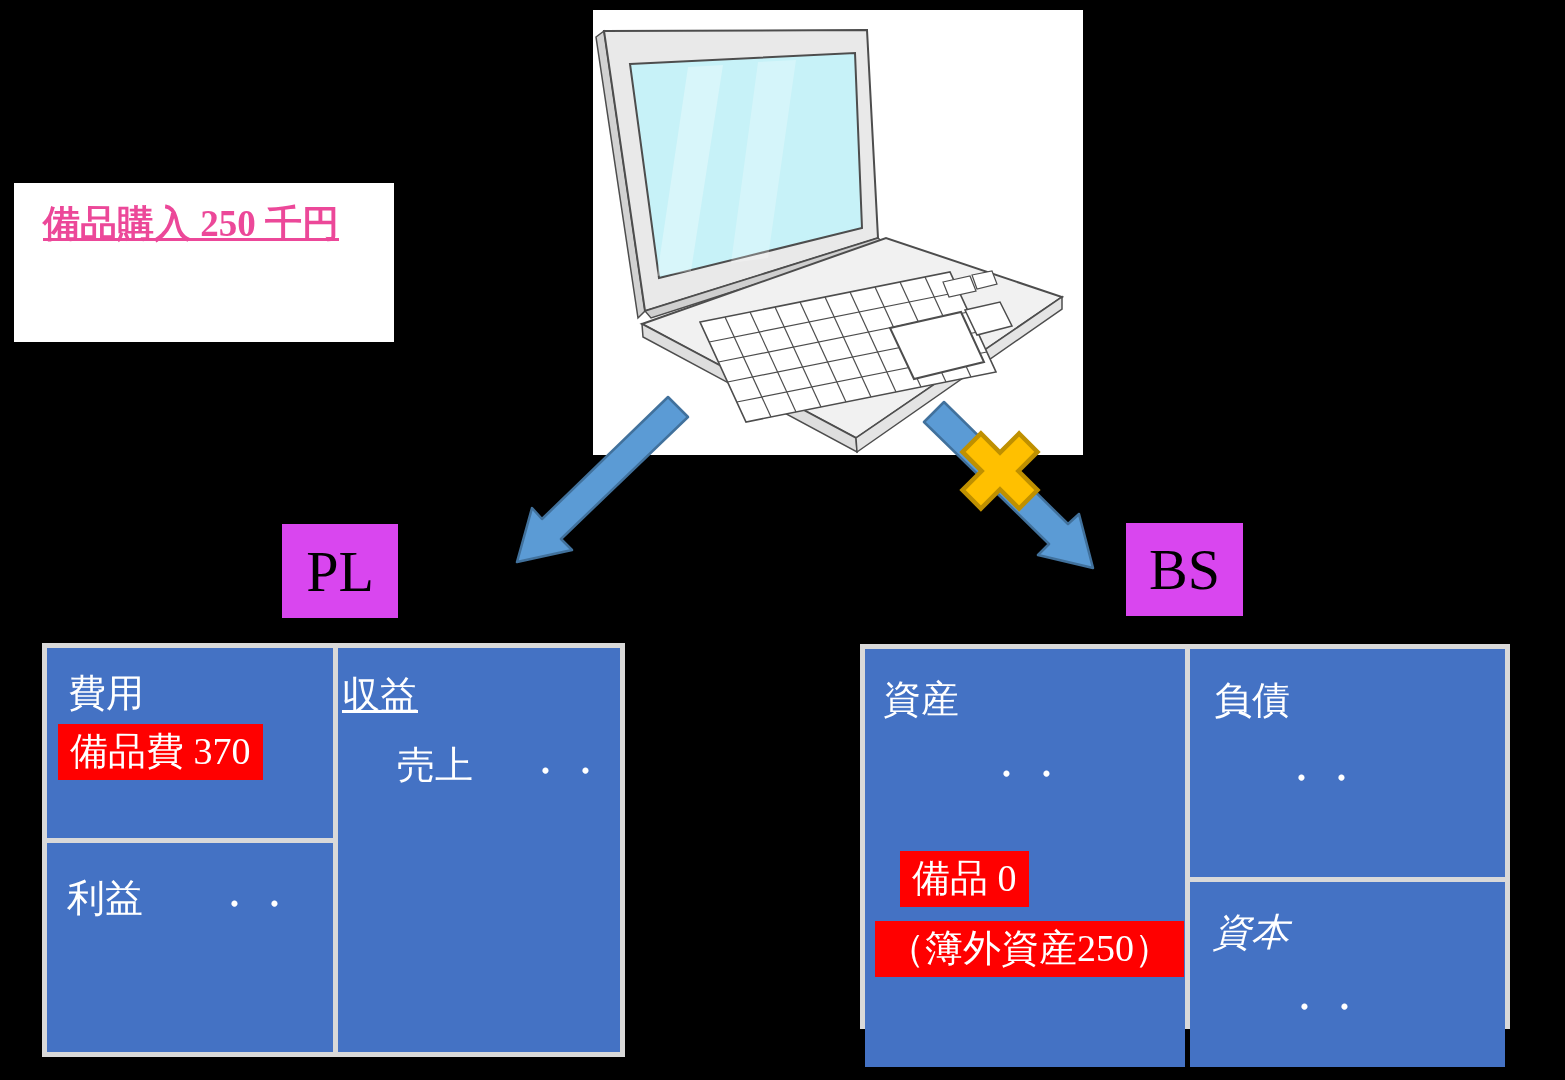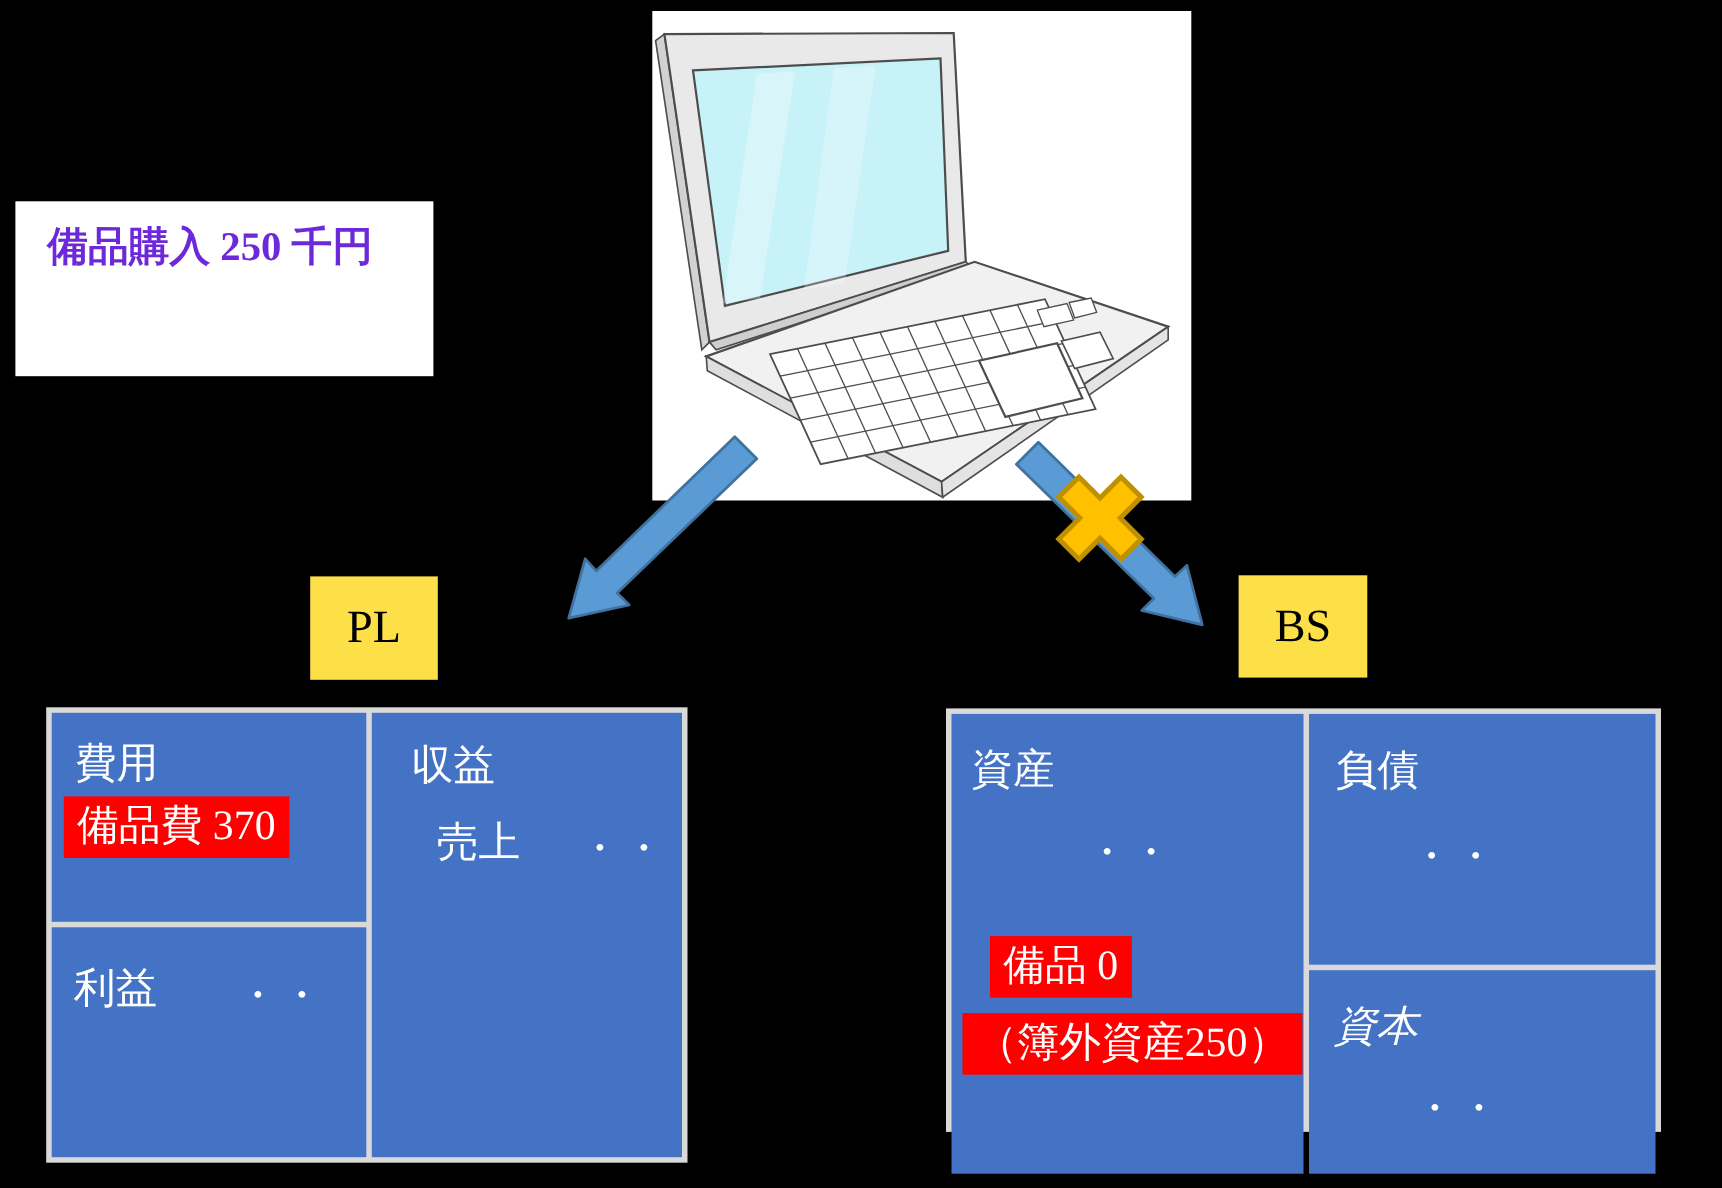--- a/index.html
+++ b/index.html
@@ -3,29 +3,29 @@
 <meta charset="utf-8">
 <style>
   html,body{margin:0;padding:0;background:#000;}
   #stage{
     position:relative;width:1565px;height:1080px;background:#000;
     font-family:"Liberation Serif","DejaVu Serif",serif;overflow:hidden;
   }
   .abs{position:absolute;}
   
   #info-box{left:14px;top:183px;width:380px;height:159px;background:#fff;}
-  #info-line1{left:29px;top:16px;font-size:37px;font-weight:bold;color:#6d28d9;white-space:nowrap;}
+  #info-line1{left:29px;top:16px;font-size:37px;font-weight:bold;color:#ec4899;white-space:nowrap;text-decoration:underline;}
   #info-line2{left:29px;top:88px;font-size:37px;font-weight:bold;color:#FF0000;white-space:nowrap;}
   
   #laptop-panel{left:593px;top:10px;width:490px;height:445px;background:#fff;}
   
   #arrow-layer{left:0;top:0;width:1565px;height:1080px;pointer-events:none;}
   
-  .tag-box{background:#fde047;color:#000;display:flex;align-items:center;justify-content:center;
-           font-size:42px;}
+  .tag-box{background:#d946ef;color:#000;display:flex;align-items:center;justify-content:center;
+           font-size:58px;}
   #pl-tag{left:282px;top:524px;width:116px;height:94px;}
   #bs-tag{left:1126px;top:523px;width:117px;height:93px;}
   
   .acct-table{background:#D9D9D9;}
   #pl-table{left:42px;top:643px;width:583px;height:414px;}
   #bs-table{left:860px;top:644px;width:650px;height:385px;}
   .cell{position:absolute;background:#4472C4;color:#fff;font-size:38px;}
   
   #pl-cell-expenses{left:5px;top:5px;width:286px;height:190px;}
   #pl-cell-profit{left:5px;top:200px;width:286px;height:209px;}
@@ -36,21 +36,21 @@
   #bs-cell-capital{left:330px;top:238px;width:315px;height:185px;}
   .cell .title{position:absolute;white-space:nowrap;}
   .cell .dots{position:absolute;white-space:nowrap;letter-spacing:2px;}
   .hl{position:absolute;background:#FF0000;color:#fff;white-space:nowrap;
       padding:6px 12px;line-height:1.15;}
   
   #pl-expenses-title{left:21px;top:20px;}
   #pl-expenses-hl{left:11px;top:76px;}
   #pl-profit-title{left:20px;top:30px;}
   #pl-profit-dots{left:168px;top:36px;}
-  #pl-revenue-title{left:36px;top:22px;}
+  #pl-revenue-title{left:4px;top:22px;text-decoration:underline;}
   #pl-revenue-item{left:59px;top:92px;white-space:nowrap;position:absolute;}
   #pl-revenue-dots{left:188px;top:98px;}
   #bs-assets-title{left:18px;top:25px;}
   #bs-assets-dots{left:122px;top:100px;}
   #bs-assets-hl1{left:35px;top:202px;}
   #bs-assets-hl2{left:10px;top:272px;}
   #bs-liab-title{left:24px;top:26px;}
   #bs-liab-dots{left:92px;top:104px;}
   #bs-cap-title{left:23px;top:25px;font-style:italic;}
   #bs-cap-dots{left:95px;top:100px;}

